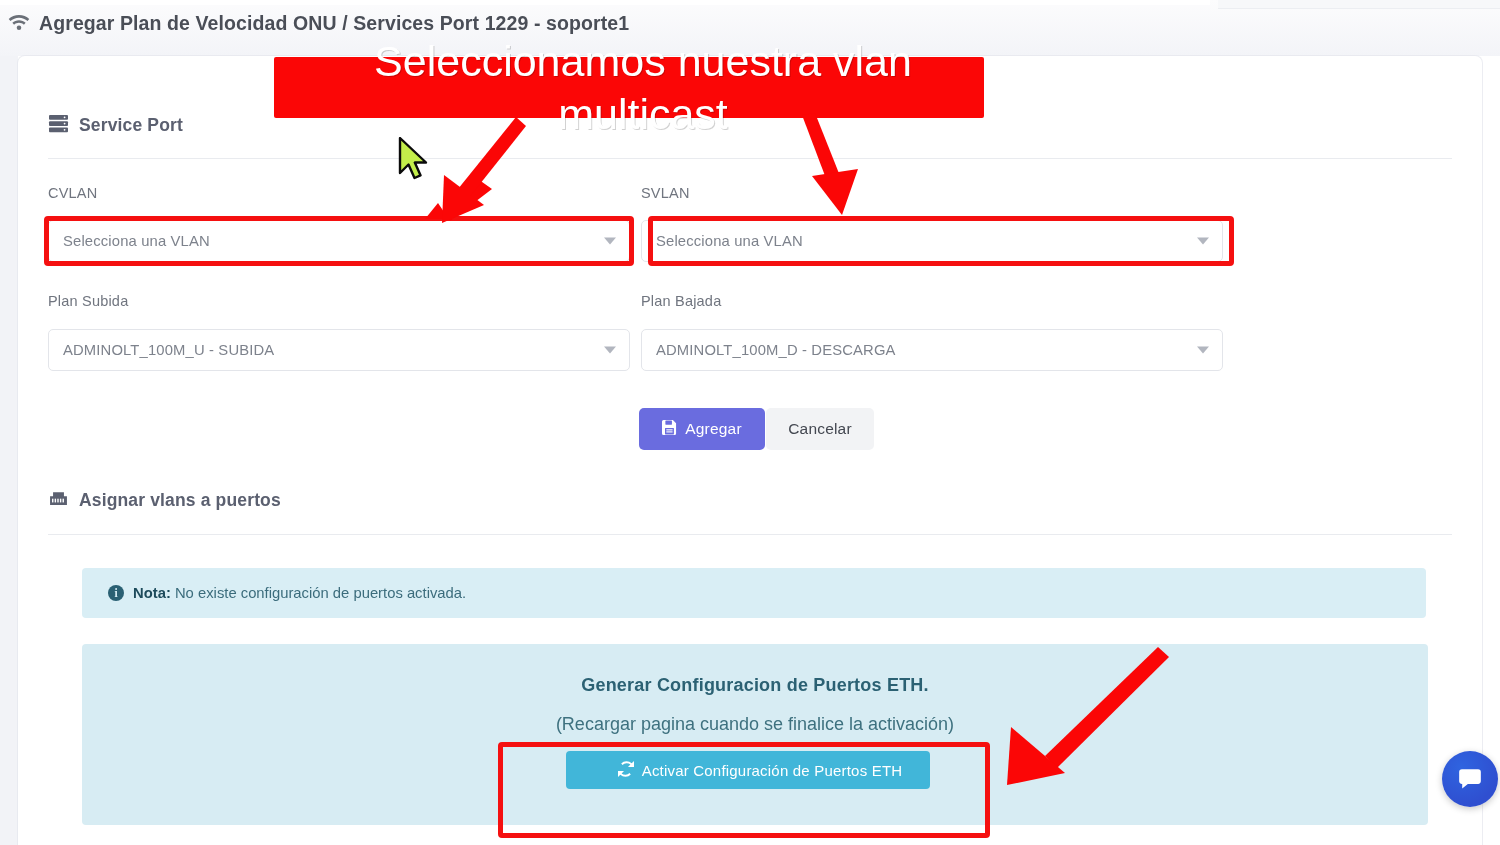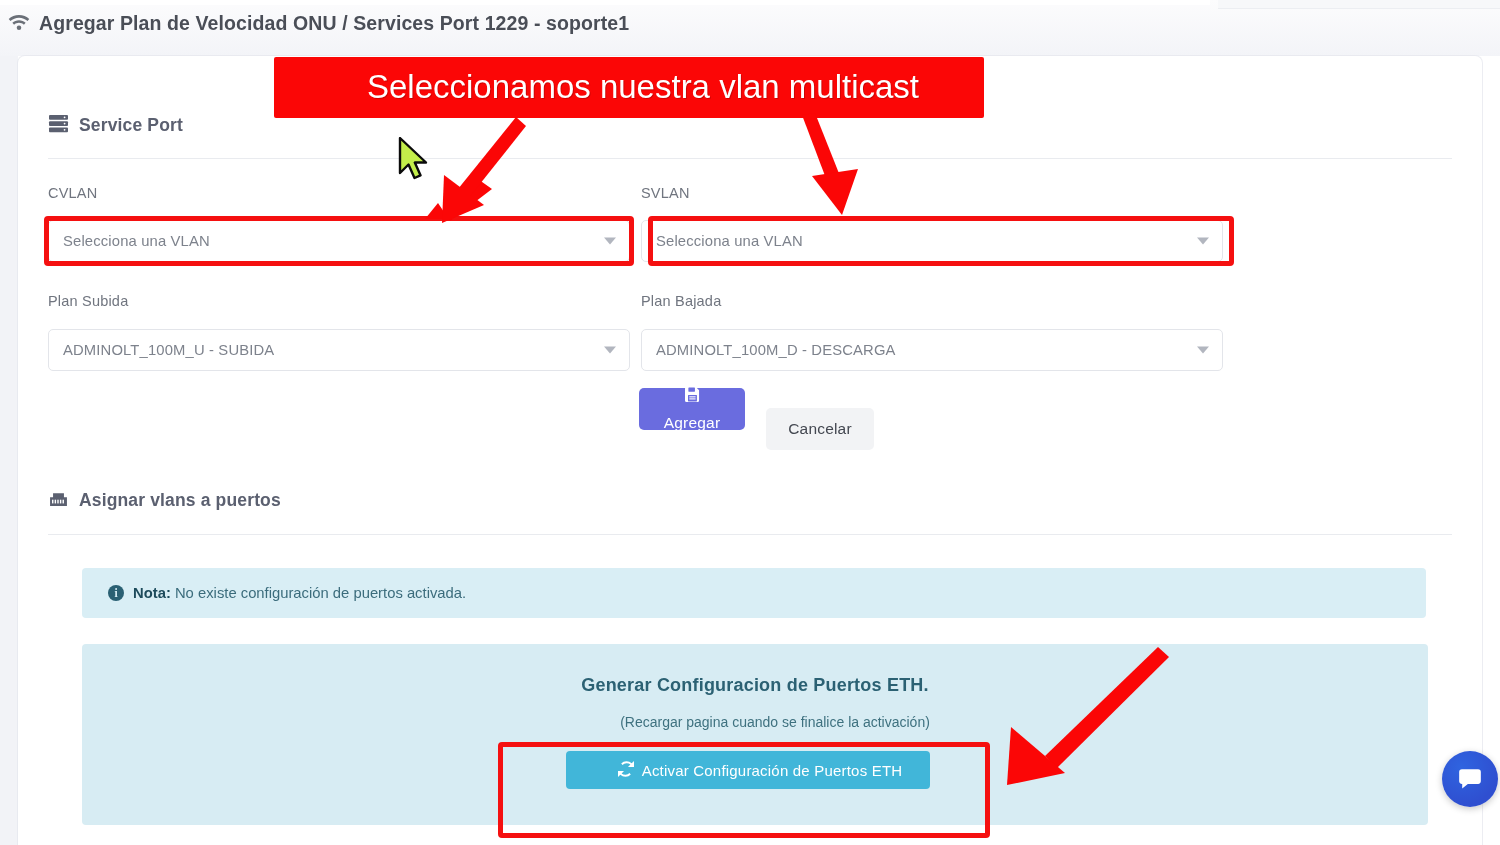--- a/index.html
+++ b/index.html
@@ -169,36 +169,36 @@
   }
   .panel-title {
     position: absolute; width: 100%;
     text-align: center;
     font-size: 18px; font-weight: 700; color: #2b6173;
     letter-spacing: .2px;
   }
   .panel-sub {
     position: absolute; width: 100%;
     text-align: center;
-    font-size: 14px; color: #3e717f; margin-left: 20px;
+    font-size: 18px; color: #3e717f;
   }
 
   
   .anno {
     position: absolute;
     background: #fb0606;
     color: #ffffff;
     display: flex; align-items: center; justify-content: center;
     text-align: center;
     font-weight: 400;
     line-height: 1.23;
     border-radius: 2px;
     text-shadow: 1px 1px 0 rgba(0,0,0,.18);
   }
-  #anno-top { font-size: 33px; padding-left: 28px; }
+  #anno-top { font-size: 43px; padding-left: 28px; }
   #anno-right { font-size: 30px; }
 
   
   .arrow-svg { position: absolute; pointer-events: none; }
 
   
   .cursor { position: absolute; }
 
   
   .chat-bubble {
@@ -274,37 +274,37 @@
       <span>ADMINOLT_100M_U - SUBIDA</span>
       <span class="caret"></span>
     </div>
 
     <div class="field-label" style="left:623px; top:237px;">Plan Bajada</div>
     <div class="select" style="left:623px; top:273px; width:582px;">
       <span>ADMINOLT_100M_D - DESCARGA</span>
       <span class="caret"></span>
     </div>
 
-    <div class="btn btn-primary" style="left:621px; top:332px; width:106px;flex-direction:column;">
+    <div class="btn btn-primary" style="left:621px; top:352px; width:126px;">
       <span>
         <svg viewBox="0 0 16 16" width="15" height="15">
           <path d="M1.6 0h10l3.4 3.4v11a1.6 1.6 0 0 1-1.6 1.6H1.6A1.6 1.6 0 0 1 0 14.4V1.6A1.6 1.6 0 0 1 1.6 0z" fill="#ffffff"></path>
           <rect x="3.6" y="0.5" width="7" height="4.6" rx=".5" fill="#6a6cdf"></rect>
           <rect x="3.2" y="8.4" width="9.5" height="7.1" rx=".5" fill="#6a6cdf"></rect>
           <rect x="4.6" y="9.9" width="6.7" height="1.2" fill="#ffffff"></rect>
           <rect x="4.6" y="12.1" width="6.7" height="1.2" fill="#ffffff"></rect>
         </svg>
       </span>
       <span>Agregar</span>
     </div>
     <div class="btn btn-light" style="left:748px; top:352px; width:108px;">
       <span>Cancelar</span>
     </div>
 
-    <div class="section-head" style="left:30px; top:434px;align-items:flex-end;">
+    <div class="section-head" style="left:30px; top:434px;">
       <span>
         <svg viewBox="0 0 22 16" width="21" height="15">
           <path d="M2 5.6h3.2V1.4h11.6v4.2H20v9.2H2z" fill="#5b6070"></path>
           <rect x="4.1" y="8.2" width="1.5" height="4" fill="#ffffff"></rect>
           <rect x="6.9" y="8.2" width="1.5" height="4" fill="#ffffff"></rect>
           <rect x="9.7" y="8.2" width="1.5" height="4" fill="#ffffff"></rect>
           <rect x="12.5" y="8.2" width="1.5" height="4" fill="#ffffff"></rect>
           <rect x="15.3" y="8.2" width="1.5" height="4" fill="#ffffff"></rect>
         </svg>
       </span>

